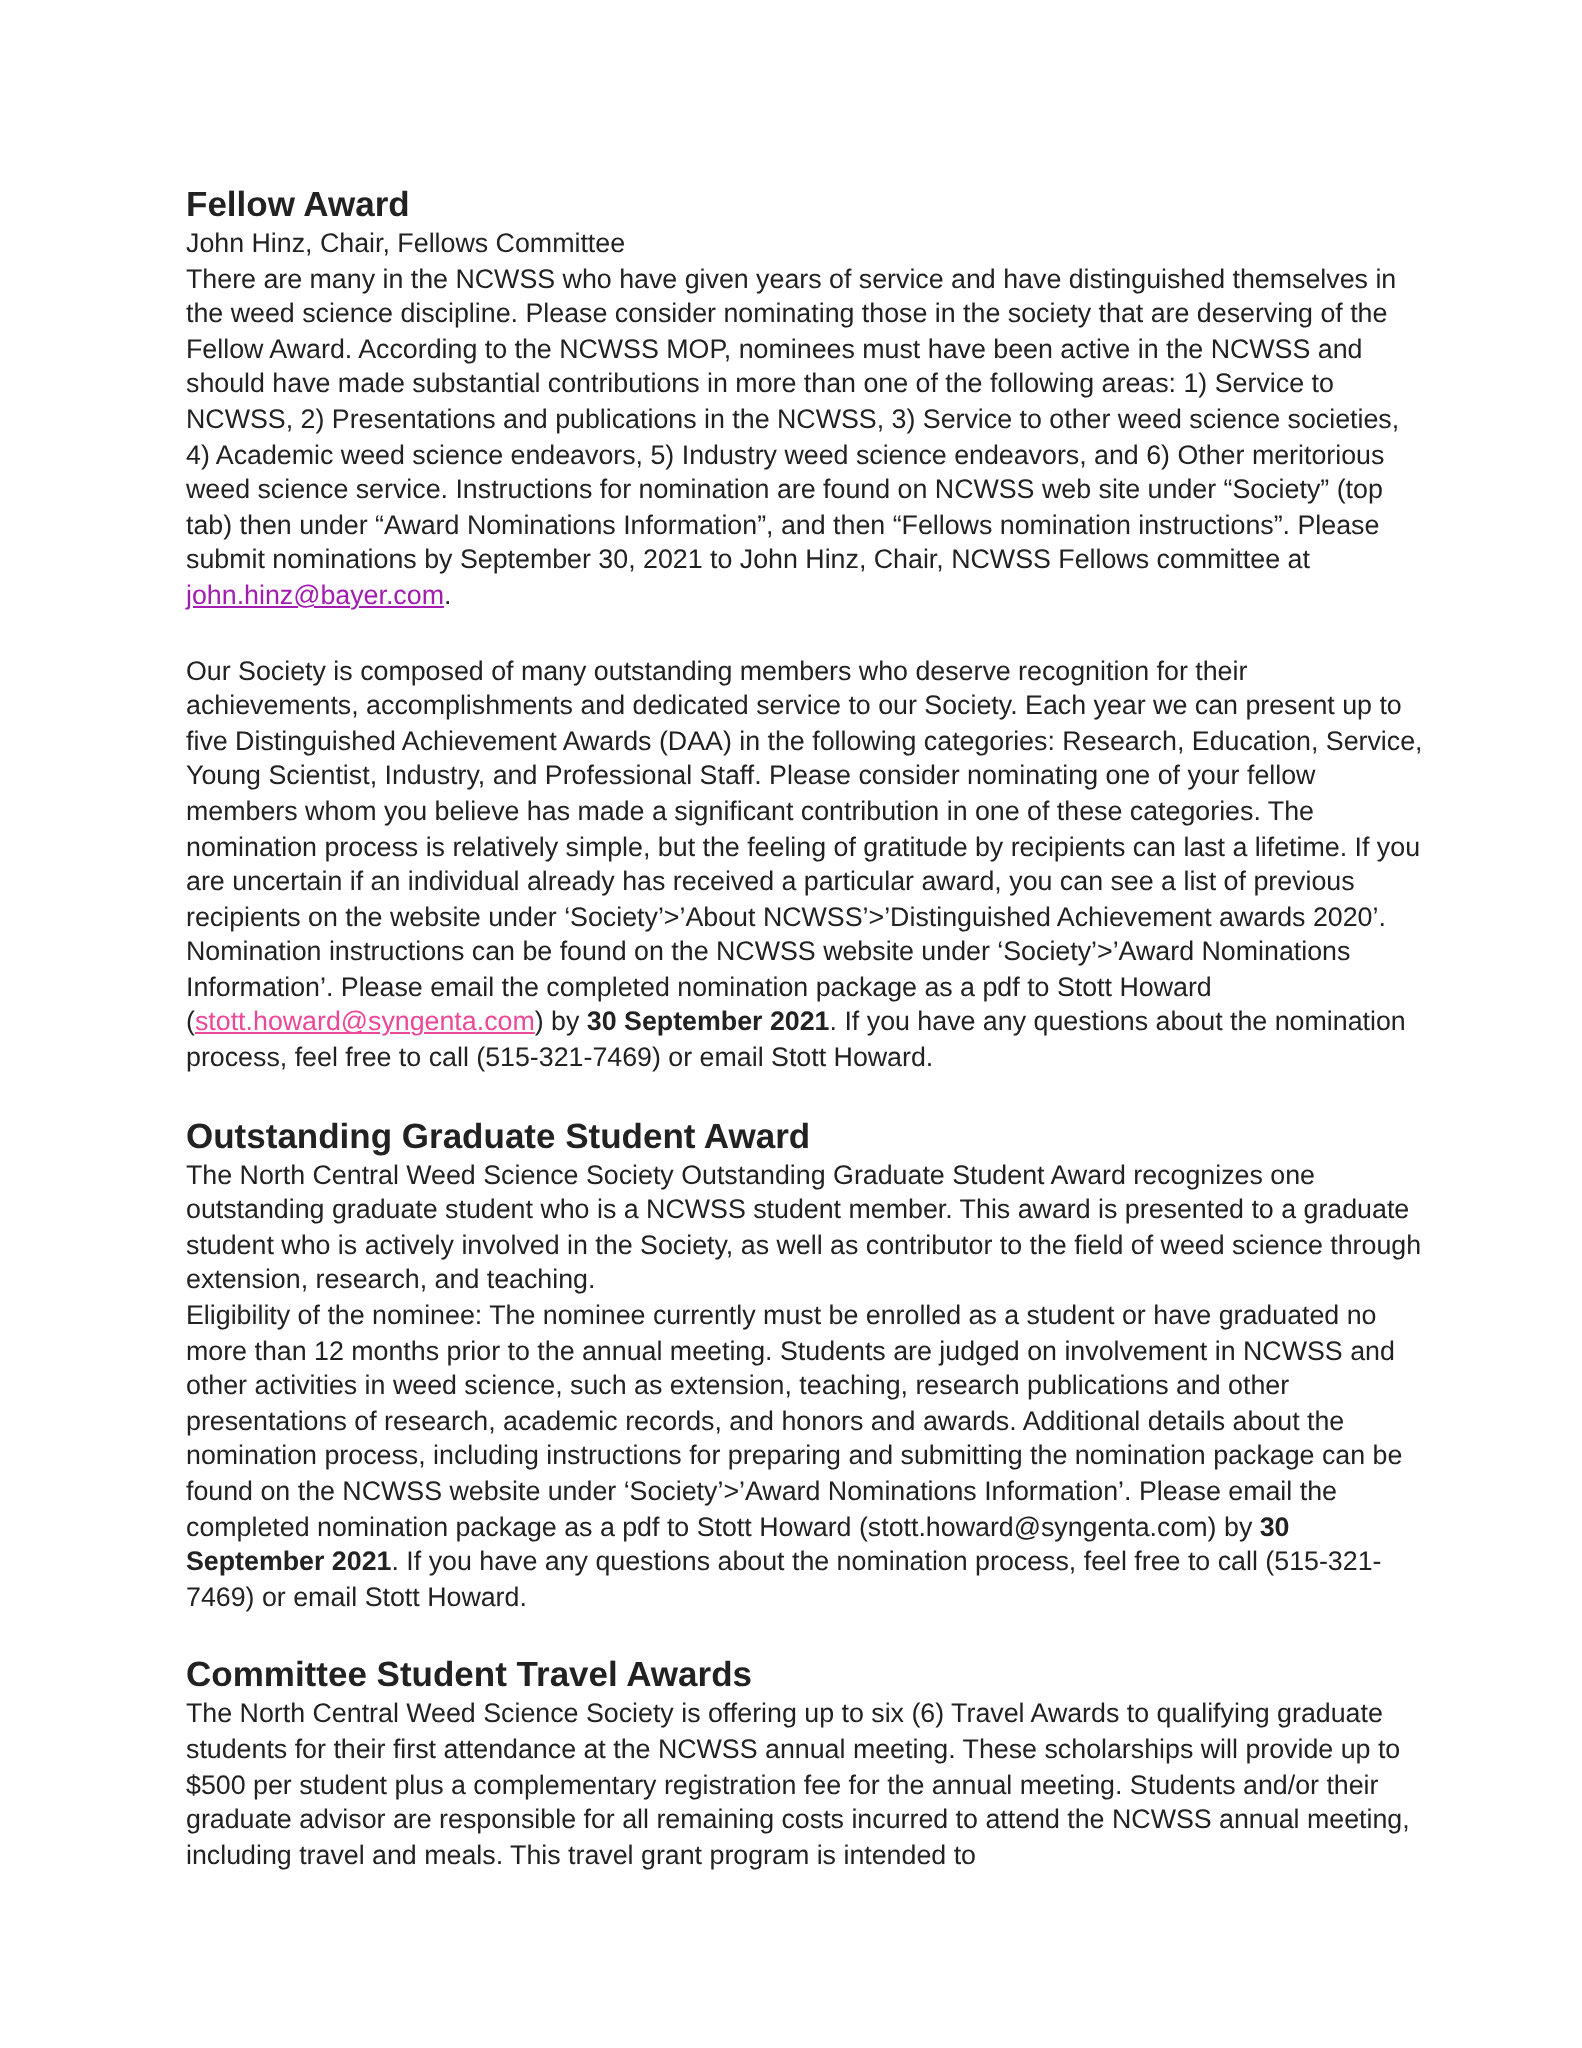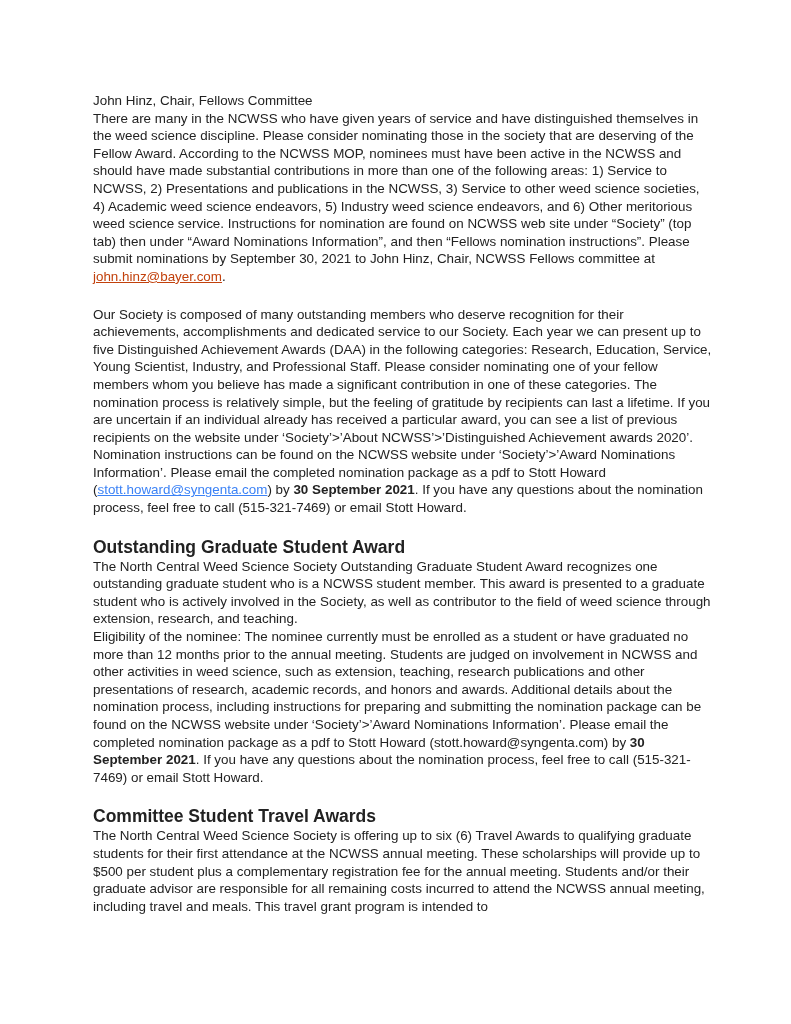--- a/index.html
+++ b/index.html
@@ -12,30 +12,31 @@
     line-height: 17.6px;
   }
   .section { margin: 0 0 20px 0; }
   h2 {
     font-family: "Liberation Sans", sans-serif;
     font-size: 17.5px; font-weight: bold; color: #222;
     margin: 0; line-height: 21px;
   }
   .byline { margin: 0; }
   p { margin: 0; }
-  a.link { color: #c2410c; text-decoration: underline; }
-  a.plainlink { color: #3b82f6; text-decoration: underline; }
+  a.link { color: #a21caf; text-decoration: underline; }
+  a.plainlink { color: #ec4899; text-decoration: underline; }
   b { font-weight: bold; }
 </style>
 </head>
 <body>
 
 <div class="page">
 
   <div class="section">
+    <h2>Fellow Award</h2>
     <p class="byline">John Hinz, Chair, Fellows Committee</p>
     <p><span>There are many in the NCWSS who have given years of service and have distinguished themselves in the weed science discipline.  Please consider nominating those in the society that are deserving of the Fellow Award.  According to the NCWSS MOP, nominees must have been active in the NCWSS and should have made substantial contributions in more than one of the following areas:  1) Service to NCWSS, 2) Presentations and publications in the NCWSS, 3) Service to other weed science societies, 4) Academic weed science endeavors, 5) Industry weed science endeavors, and 6) Other meritorious weed science service.  Instructions for nomination are found on NCWSS web site under “Society” (top tab) then under “Award Nominations Information”, and then “Fellows nomination instructions”.  Please submit nominations by September 30, 2021 to John Hinz, Chair, NCWSS Fellows committee at </span><a class="link">john.hinz@bayer.com</a><span>.</span></p>
   </div>
 
   <div class="section">
     <p><span>Our Society is composed of many outstanding members who deserve recognition for their achievements, accomplishments and dedicated service to our Society.  Each year we can present up to five Distinguished Achievement Awards (DAA) in the following categories: Research, Education, Service, Young Scientist, Industry, and Professional Staff.  Please consider nominating one of your fellow members whom you believe has made a significant contribution in one of these categories.  The nomination process is relatively simple, but the feeling of gratitude by recipients can last a lifetime.  If you are uncertain if an individual already has received a particular award, you can see a list of previous recipients on the website under ‘Society’&gt;’About NCWSS’&gt;’Distinguished Achievement awards 2020’.  Nomination instructions can be found on the NCWSS website under ‘Society’&gt;’Award Nominations Information’.  Please email the completed nomination package as a pdf to Stott Howard (</span><a class="plainlink">stott.howard@syngenta.com</a><span>) by </span><b>30 September 2021</b><span>.  If you have any questions about the nomination process, feel free to call (515-321-7469) or email Stott Howard.</span></p>
   </div>
 
   <div class="section">
     <h2>Outstanding Graduate Student Award</h2>

